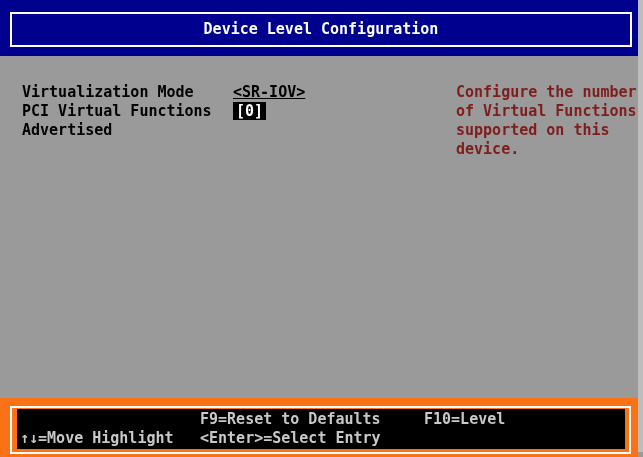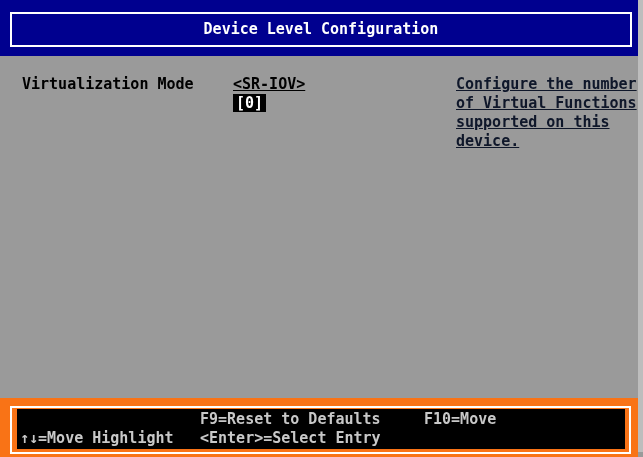--- a/index.html
+++ b/index.html
@@ -28,40 +28,40 @@
   }
   .title-frame {
     position:absolute; left:10px; top:12px;
     width:622px; height:35px;
     border:2px solid #ffffff;
     display:flex; align-items:center; justify-content:center;
   }
   .title-text { color:#ffffff; white-space:pre; }
   
   .settings-area {
-    position:absolute; left:0; top:56px;
+    position:absolute; left:0; top:64px;
     width:643px; height:331px;padding-left:23px;
   }
   .setting-label {
     position:absolute; left:22px;
     color:#000000; white-space:pre;
   }
   .setting-value {
     position:absolute; left:233px;
     color:#000000; white-space:pre;text-decoration:underline;
   }
   .row-1 { top:19px; }
   .row-2 { top:38px; }
   .value-highlight {
     background:#000000; color:#ffffff;
     padding:0 3px;
   }
   .help-text {
     position:absolute; left:456px; top:19px;
-    color:#0f172a; white-space:pre;text-decoration:underline;
+    color:#7f1d1d; white-space:pre;
   }
   
   .footer-bar {
     position:absolute; left:0; top:398px;
     width:638px; height:85px;
     background:#f97316;
   }
   .footer-frame {
     position:absolute; left:10px; top:8px;
     width:621px; height:48px;
@@ -97,32 +97,34 @@
   <div class="title-bar">
     <div class="title-frame">
       <span class="title-text">Device Level Configuration</span>
     </div>
   </div>
 
   <div class="settings-area">
     <span class="setting-label row-1">Virtualization Mode</span>
     <span class="setting-value row-1">&lt;SR-IOV&gt;</span>
 
+    <span class="setting-label row-2">PCI Virtual Functions
+Advertised</span>
     <span class="setting-value row-2"><span class="value-highlight">[0]</span></span>
 
     <span class="help-text">Configure the number
 of Virtual Functions
 supported on this
 device.</span>
   </div>
 
   <div class="footer-bar">
     <div class="footer-frame"></div>
     <div class="key-hints-bar">
       <span class="hint-r1 hint-c2">F9=Reset to Defaults</span>
-      <span class="hint-r1 hint-c3">F10=Move</span>
+      <span class="hint-r1 hint-c3">F10=Level</span>
       <span class="hint-r2 hint-c2">&lt;Enter&gt;=Select Entry</span>
       <span class="hint-r2 hint-c1">↑↓=Move Highlight</span>
     </div>
     <div class="footer-shadow-line"></div>
   </div>
 
 </div>
 
 </body></html>

